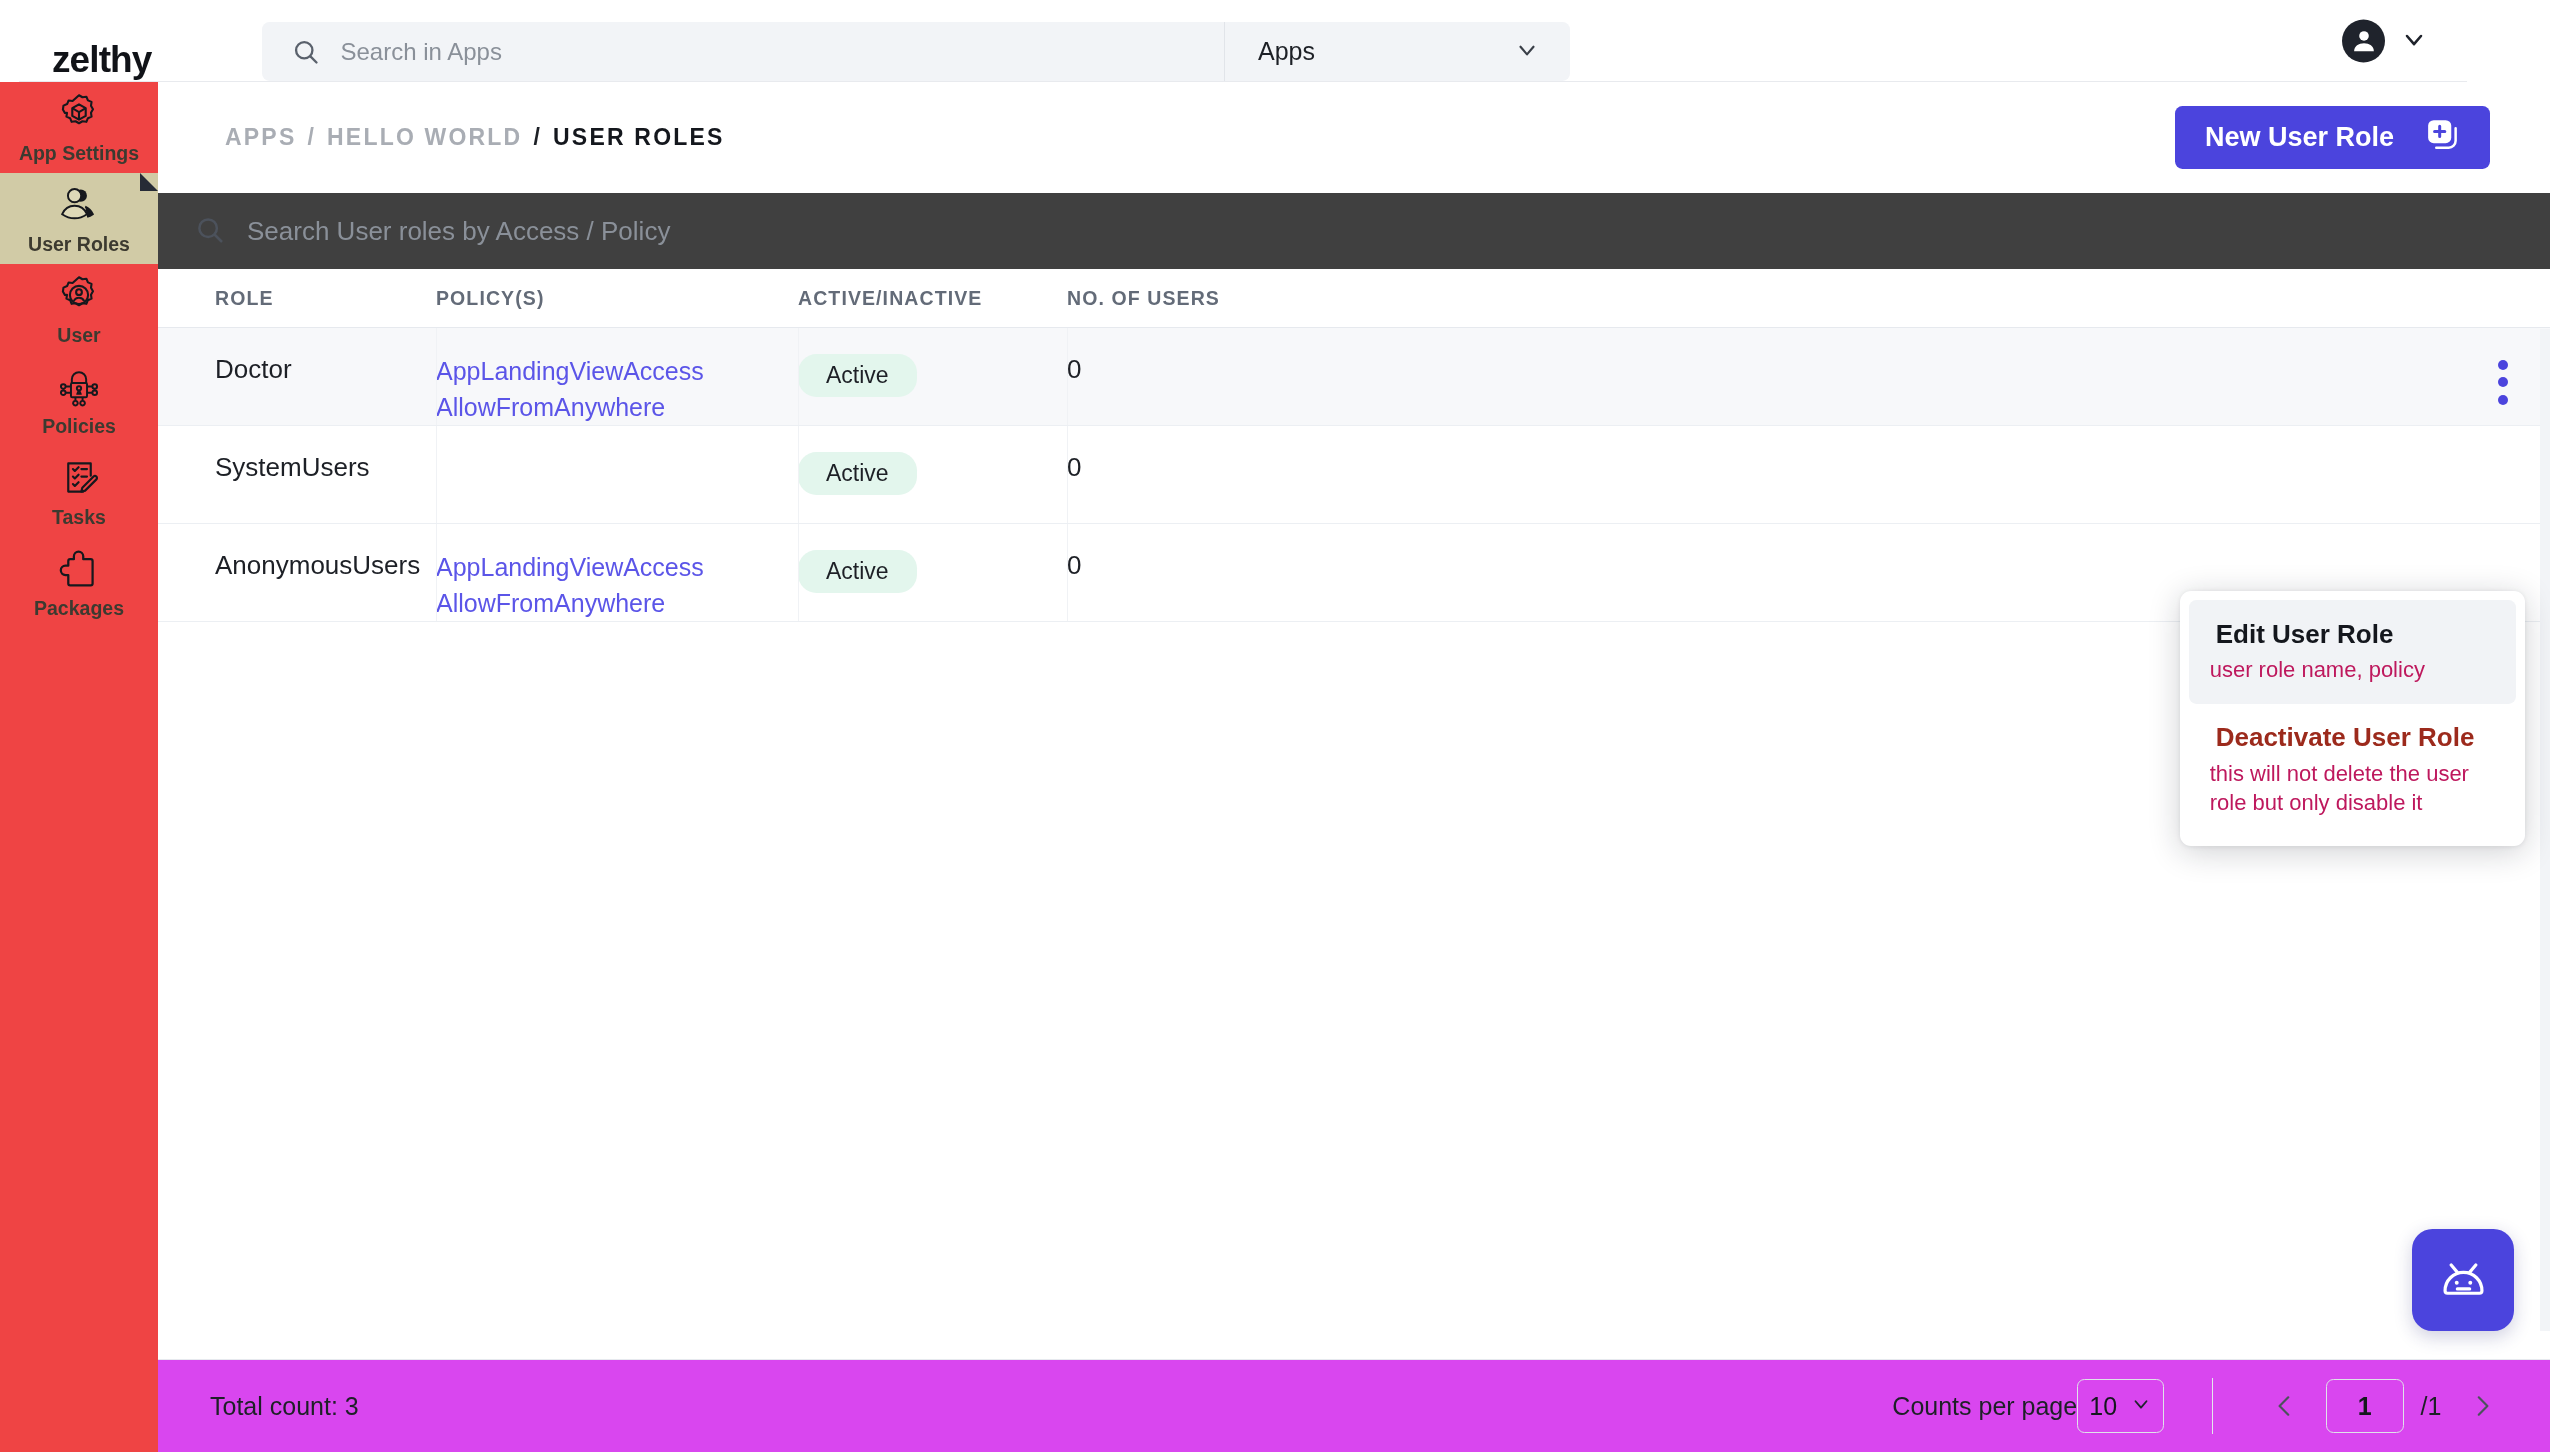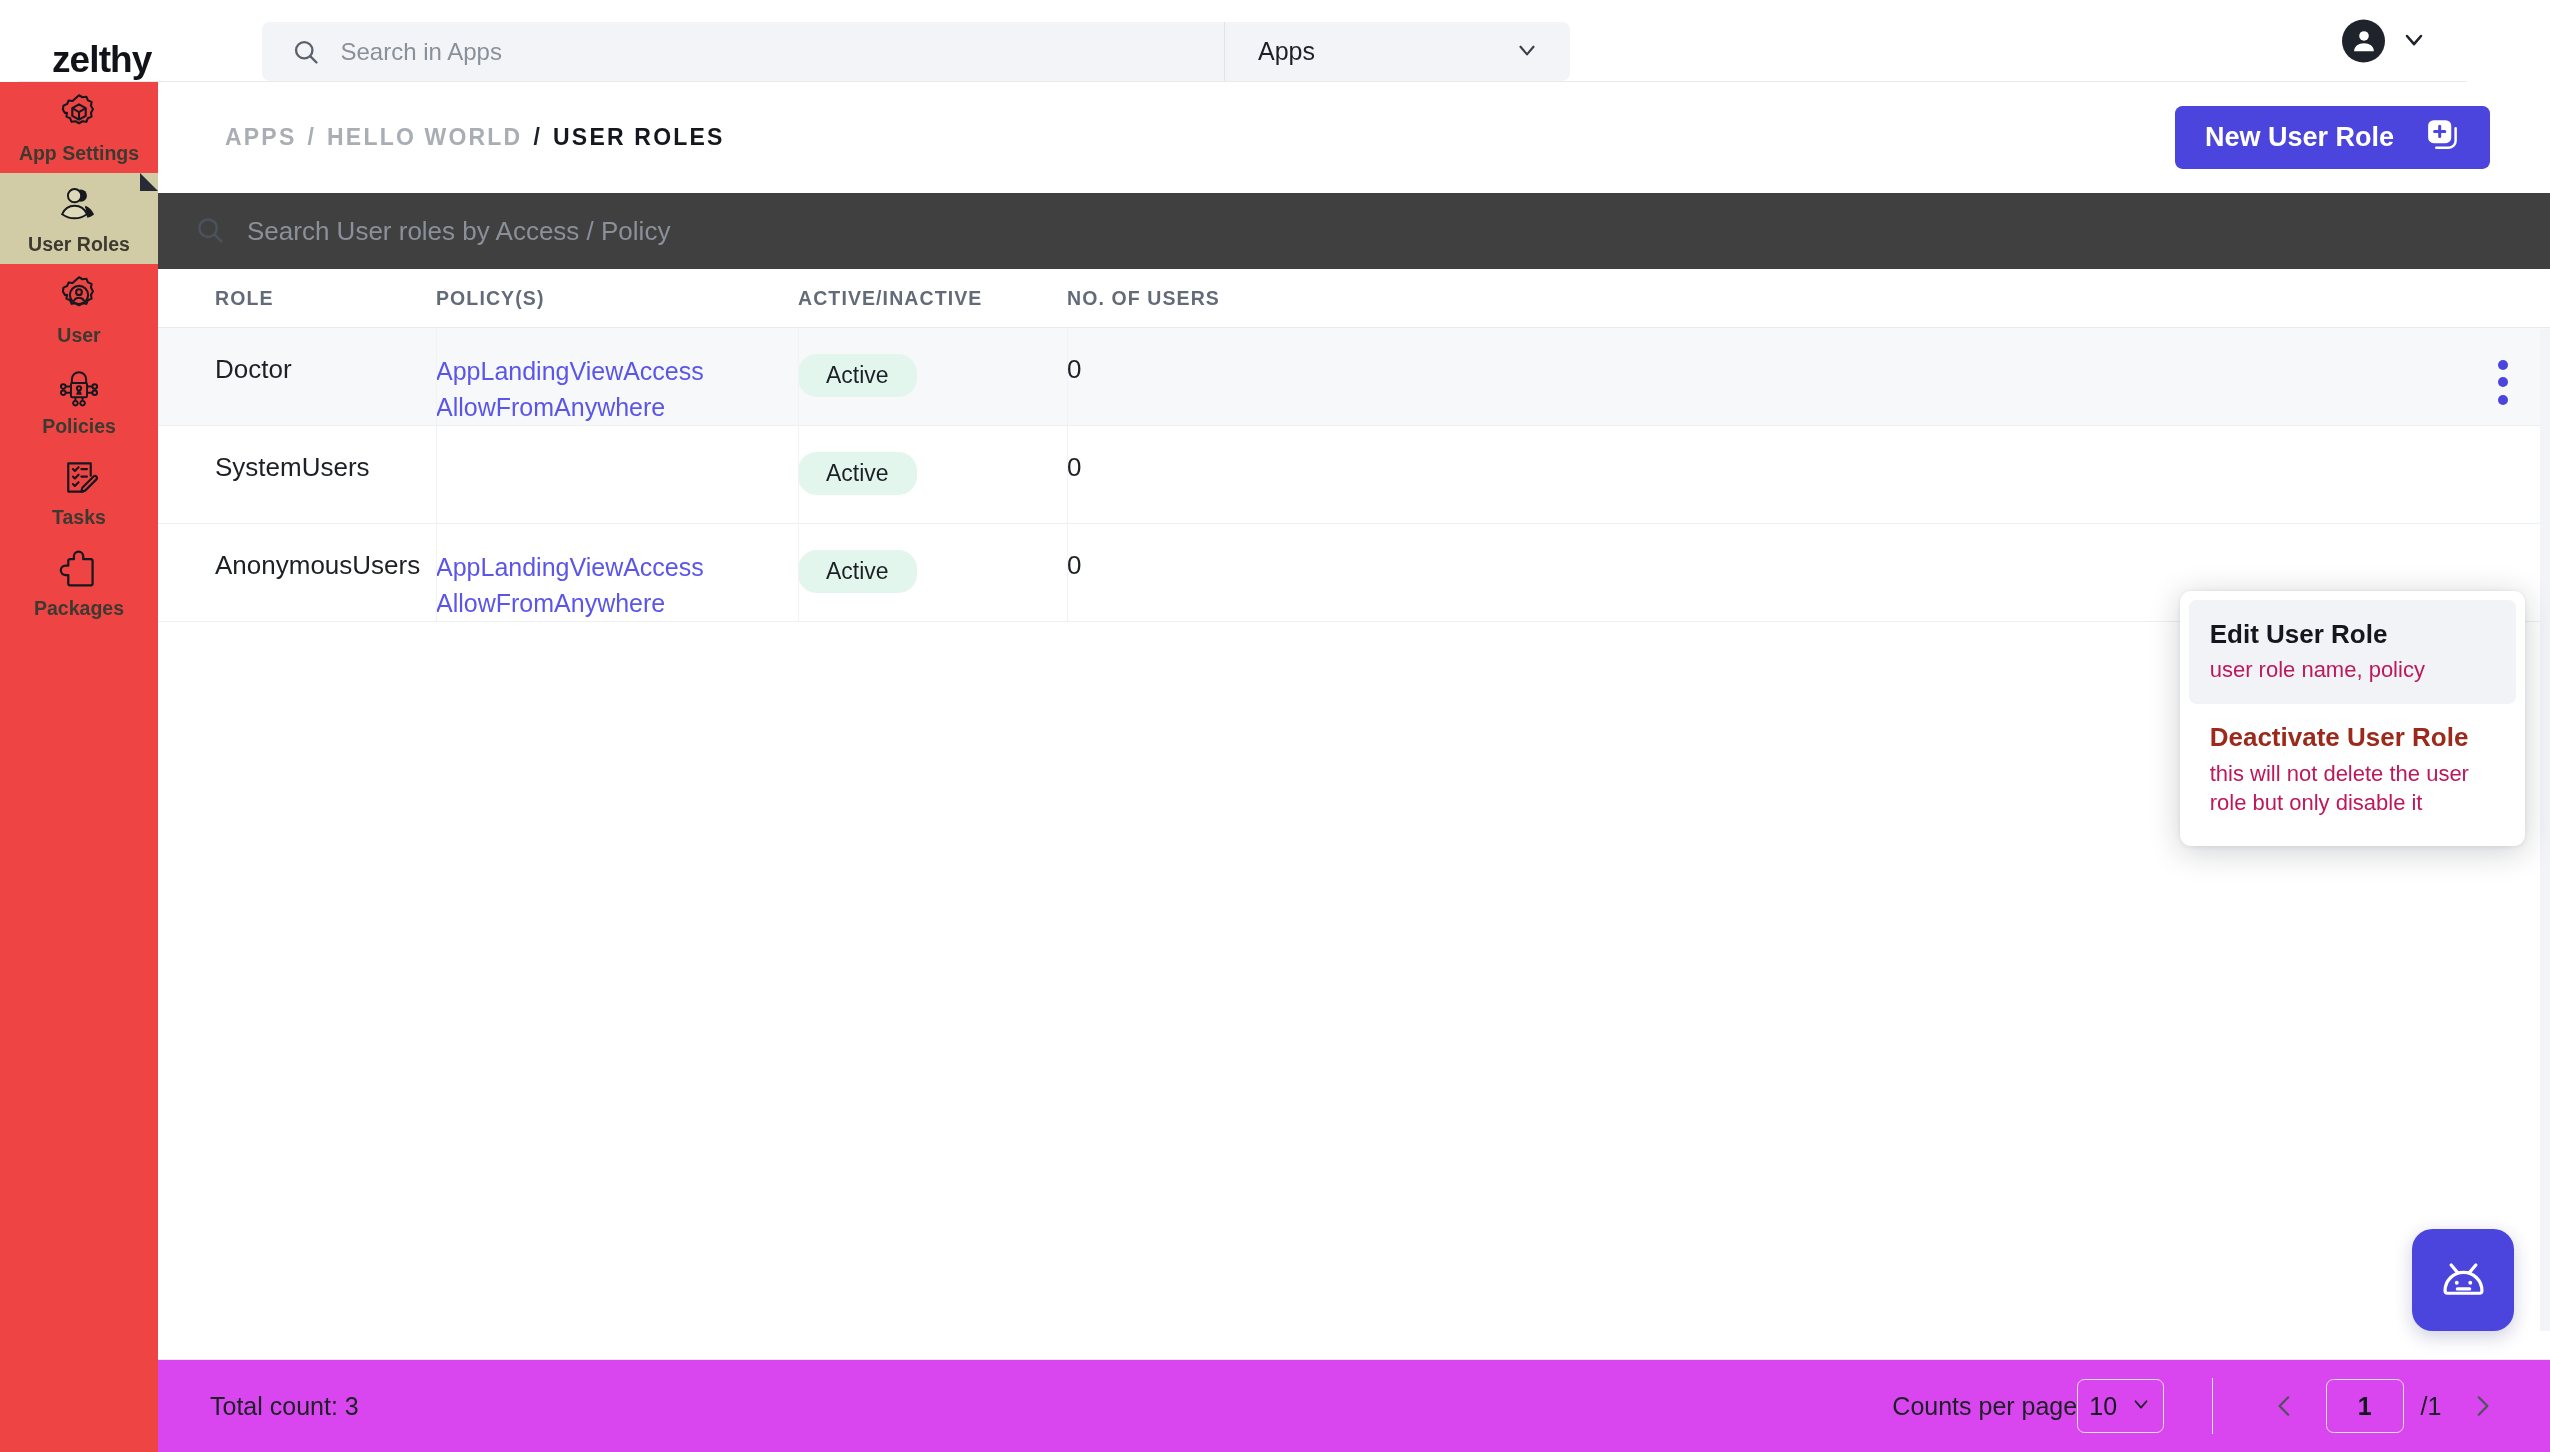--- a/index.html
+++ b/index.html
@@ -136,21 +136,21 @@
 
   
   .menu {
     position: absolute; left: 2022px; top: 509px; width: 345px;
     background: #ffffff; border-radius: 11px;
     box-shadow: 0 5.6px 32px rgba(20,25,40,.20), 0 0.9px 4.6px rgba(20,25,40,.08);
     padding: 9.3px; z-index: 40;
   }
   .menu-item { padding: 18.5px 20.4px; border-radius: 7.4px; cursor: pointer; }
   .menu-item.hl { background: #f1f3f6; }
-  .mi-title { font-size: 26px; font-weight: bold; color: #14171d; }
+  .mi-title { font-size: 26px; font-weight: bold; color: #14171d; margin-left: 6px; }
   .mi-title.danger { color: #9c2a1c; }
   .mi-sub { font-size: 22px; color: #be185d; margin-top: 5.6px; line-height: 1.35; }
 
   
   .v-track {
     position: absolute; right: 0; top: 247px; width: 11px; height: 1002px;
     background: #f2f4f7;
   }
 
   

